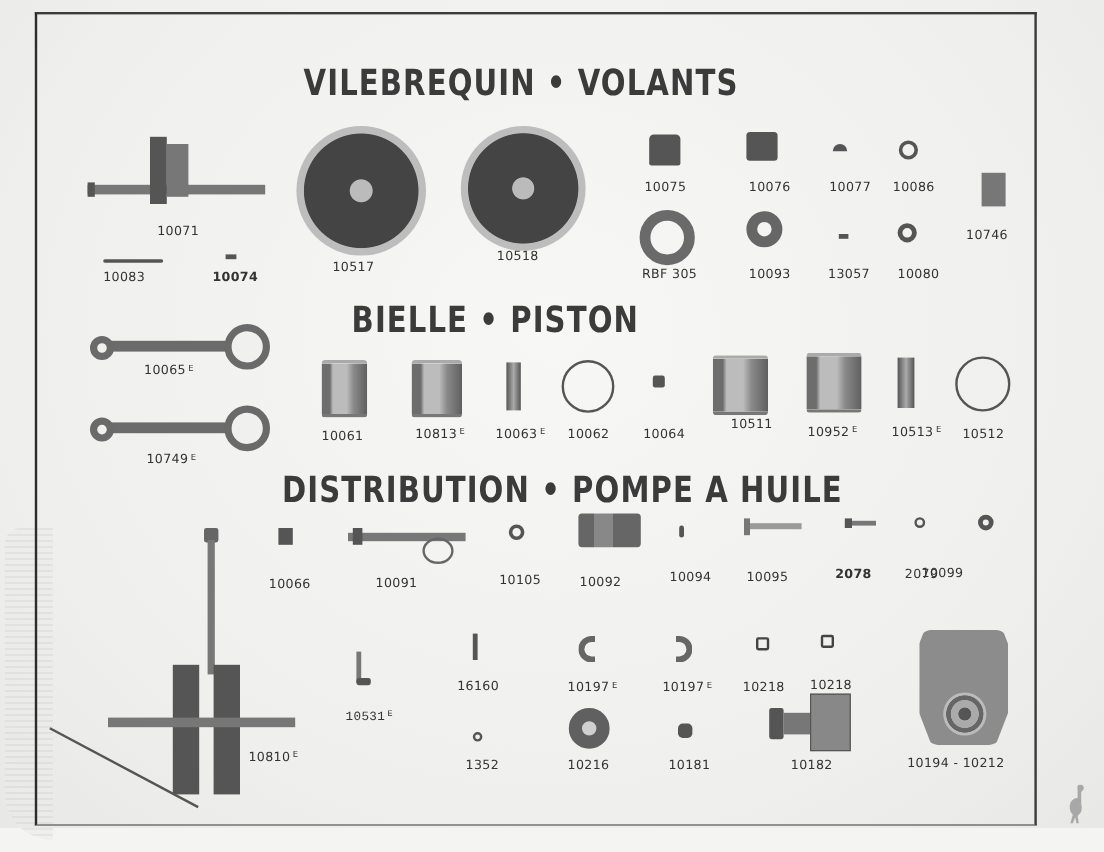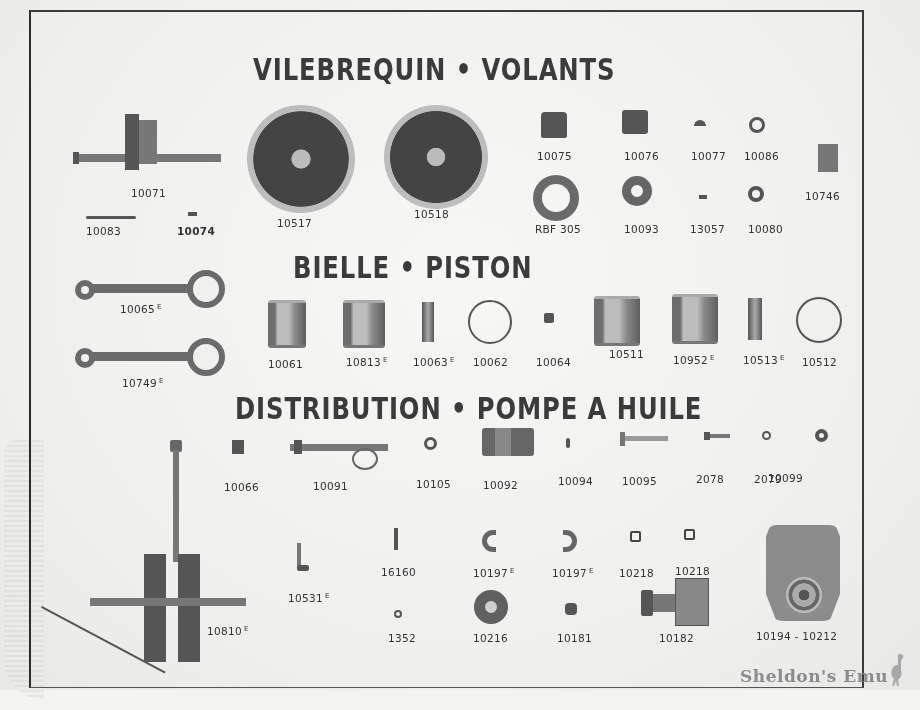--- a/index.html
+++ b/index.html
@@ -134,40 +134,40 @@
   <div class="label" style="left:558px;top:475px;"><span>10094</span></div>
   <div class="part" style="left:620px;top:432px;width:48px;height:14px;">
     <div class="mid" style="position:absolute;left:0;top:0;width:5px;height:14px;"></div>
     <div class="light" style="position:absolute;left:5px;top:4px;width:43px;height:5px;"></div>
   </div>
   <div class="label" style="left:622px;top:475px;"><span>10095</span></div>
   <div class="part" style="left:704px;top:432px;width:26px;height:8px;">
     <div class="dark" style="position:absolute;left:0;top:0;width:6px;height:8px;"></div>
     <div class="mid" style="position:absolute;left:6px;top:2px;width:20px;height:4px;"></div>
   </div>
-  <div class="label" style="left:696px;top:473px;"><span>2078</span></div>
+  <div class="label" style="left:696px;top:473px;font-weight:bold;"><span>2078</span></div>
   <div class="part ring" style="left:762px;top:431px;width:9px;height:9px;border-width:2px;"></div>
   <div class="label" style="left:754px;top:473px;"><span>2079</span></div>
   <div class="part ring" style="left:815px;top:429px;width:13px;height:13px;border-width:4px;"></div>
   <div class="label" style="left:768px;top:472px;"><span>10099</span></div>
 
   <div class="part" style="left:90px;top:440px;width:160px;height:225px;">
     <div style="position:absolute;left:80px;top:0;width:12px;height:12px;background:#666;border-radius:2px;"></div>
     <div class="mid" style="position:absolute;left:83px;top:10px;width:6px;height:112px;"></div>
     <div class="dark" style="position:absolute;left:54px;top:114px;width:22px;height:108px;"></div>
     <div class="dark" style="position:absolute;left:88px;top:114px;width:22px;height:108px;"></div>
     <div class="mid" style="position:absolute;left:0;top:158px;width:156px;height:8px;"></div>
   </div>
   <div class="label" style="left:207px;top:625px;"><span>10810</span><sup>E</sup></div>
 
   <div class="part" style="left:293px;top:543px;width:16px;height:30px;">
     <div class="mid" style="position:absolute;left:4px;top:0;width:4px;height:26px;"></div>
     <div class="dark" style="position:absolute;left:4px;top:22px;width:12px;height:6px;border-radius:2px;"></div>
   </div>
-  <div class="label" style="left:288px;top:592px;"><span>10531</span><sup>E</sup></div>
+  <div class="label" style="left:288px;top:592px;font-family:Liberation Mono, monospace;"><span>10531</span><sup>E</sup></div>
   <div class="part dark" style="left:394px;top:528px;width:4px;height:22px;"></div>
   <div class="label" style="left:381px;top:566px;"><span>16160</span></div>
   <div class="part ring" style="left:394px;top:610px;width:8px;height:8px;border-width:2px;"></div>
   <div class="label" style="left:388px;top:632px;"><span>1352</span></div>
   <div class="part" style="left:482px;top:530px;width:14px;height:22px;border:5px solid #666;border-right:none;border-radius:14px 0 0 14px;box-sizing:border-box;"></div>
   <div class="label" style="left:473px;top:567px;"><span>10197</span><sup>E</sup></div>
   <div class="part" style="left:563px;top:530px;width:14px;height:22px;border:5px solid #666;border-left:none;border-radius:0 14px 14px 0;box-sizing:border-box;"></div>
   <div class="label" style="left:552px;top:567px;"><span>10197</span><sup>E</sup></div>
   <div class="part ring" style="left:474px;top:590px;width:34px;height:34px;border-width:11px;border-color:#606060;background:#d0d0d0;"></div>
   <div class="label" style="left:473px;top:632px;"><span>10216</span></div>
@@ -181,17 +181,16 @@
     <div class="dark" style="position:absolute;left:0;top:12px;width:12px;height:26px;border-radius:2px;"></div>
     <div class="mid" style="position:absolute;left:12px;top:16px;width:22px;height:18px;"></div>
     <div style="position:absolute;left:34px;top:0;width:34px;height:48px;background:#888;border:1px solid #555;box-sizing:border-box;"></div>
   </div>
   <div class="label" style="left:659px;top:632px;"><span>10182</span></div>
   <div class="part" style="left:766px;top:525px;width:74px;height:96px;background:#8c8c8c;border-radius:10px 10px 18px 18px;clip-path:polygon(6% 0,94% 0,100% 12%,100% 72%,86% 100%,14% 100%,0 72%,0 12%);">
     <div style="position:absolute;left:20px;top:52px;width:36px;height:36px;border-radius:50%;background:radial-gradient(circle,#555 0 20%,#aaa 22% 45%,#666 47% 60%,#bbb 62% 100%);"></div>
   </div>
   <div class="label" style="left:756px;top:630px;"><span>10194 - 10212</span></div>
 
-  <div class="watermark">Sheldon's Emu</div>
   <svg class="emu" viewBox="0 0 18 36">
     <path d="M12 2 q4 0 3 4 l-2 2 v10 q2 6 -3 10 l1 6 h-2 l-1 -5 l-2 5 h-2 l2 -7 q-4 -4 -2 -10 q2 -4 6 -4 v-7 q-1 -4 2 -4z" fill="#a8a8a8"></path>
   </svg>
 </div>
 
 </body></html>

